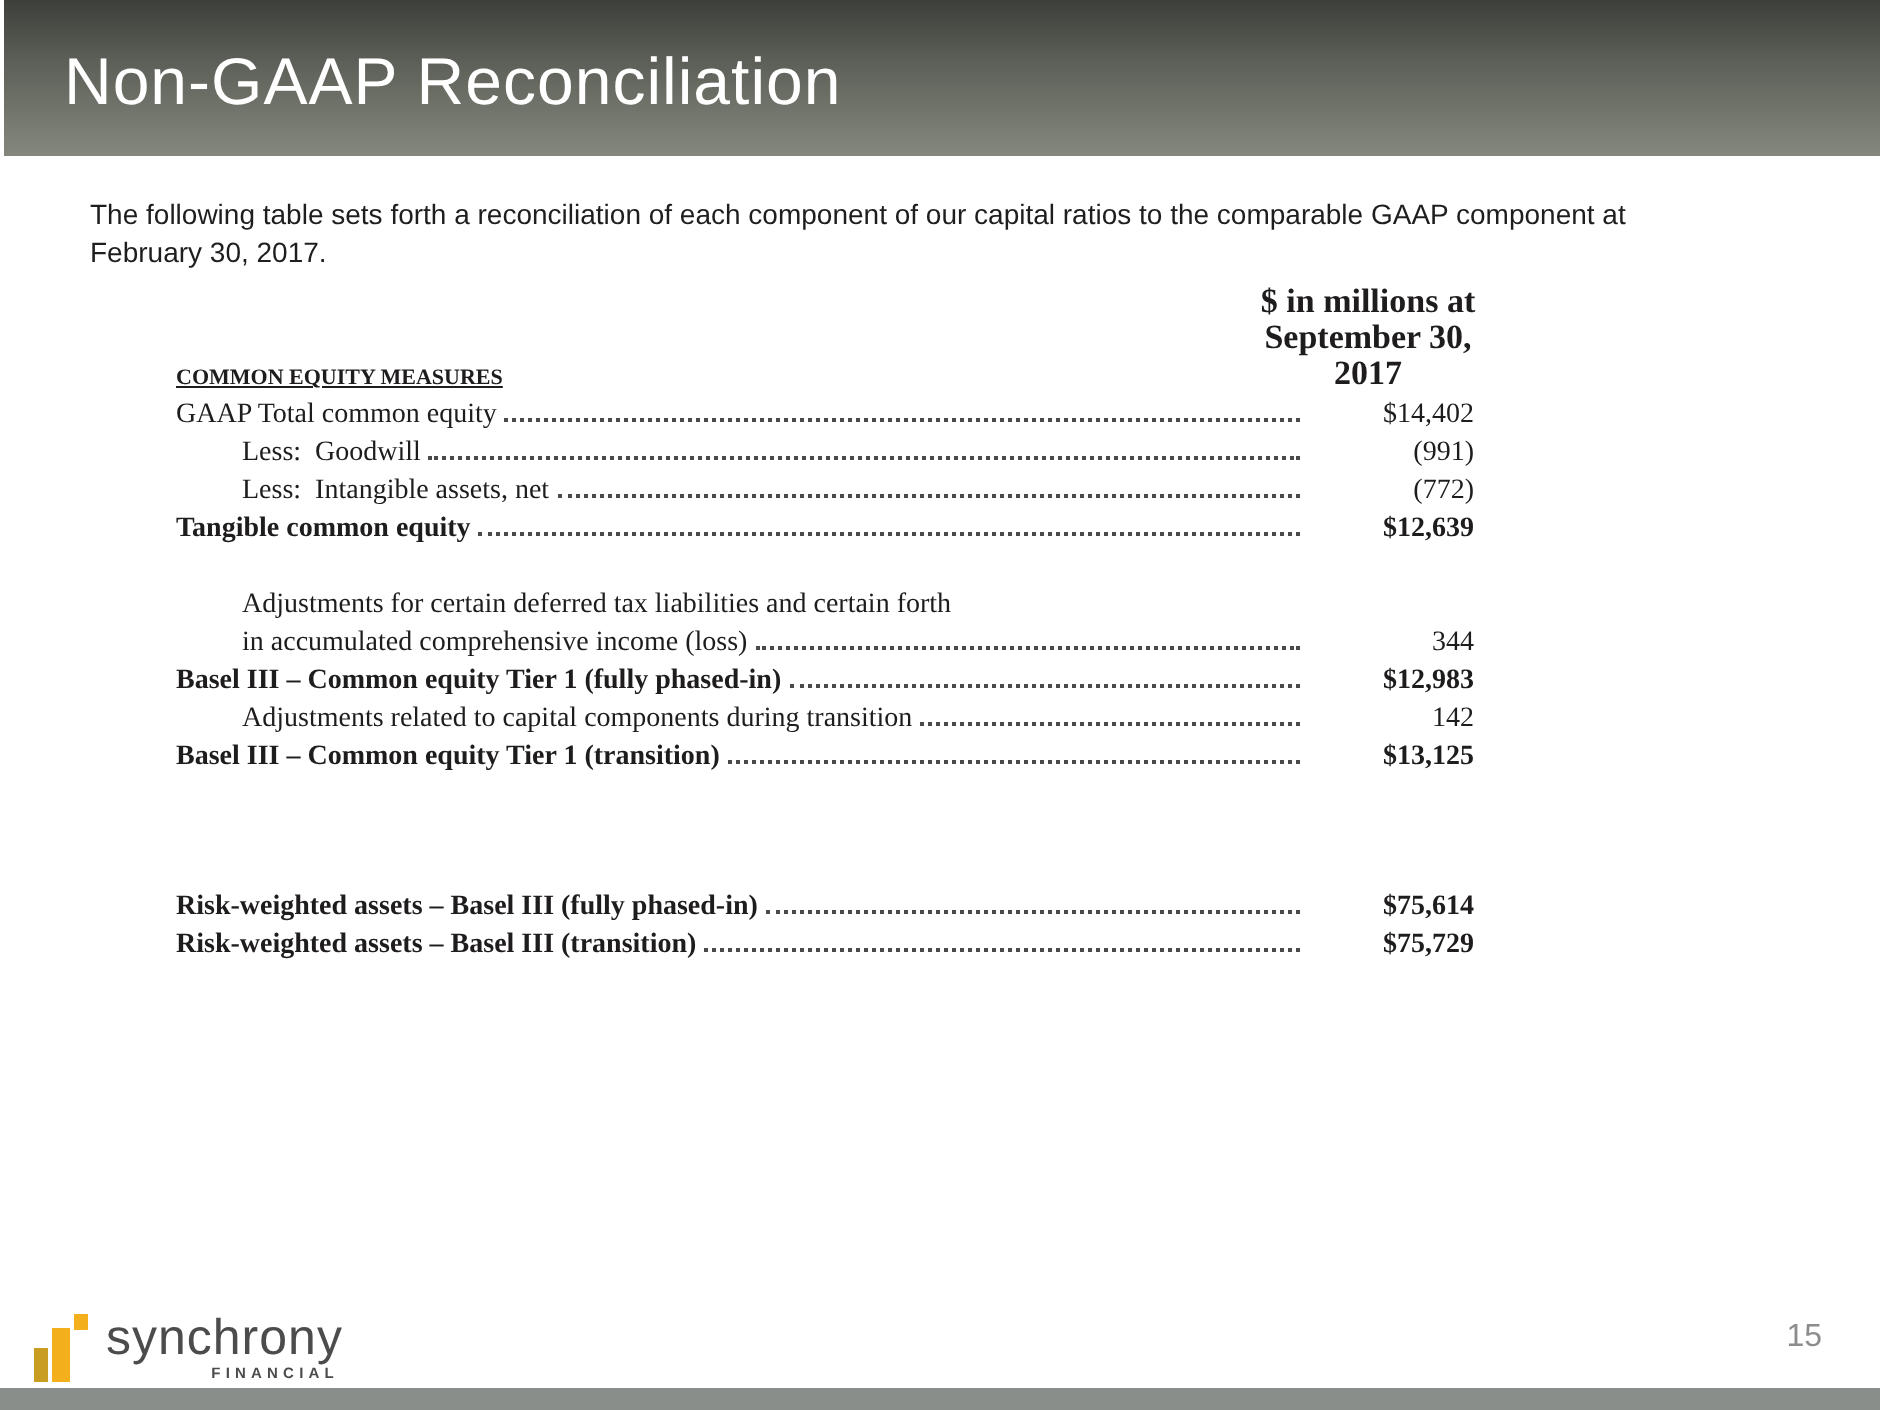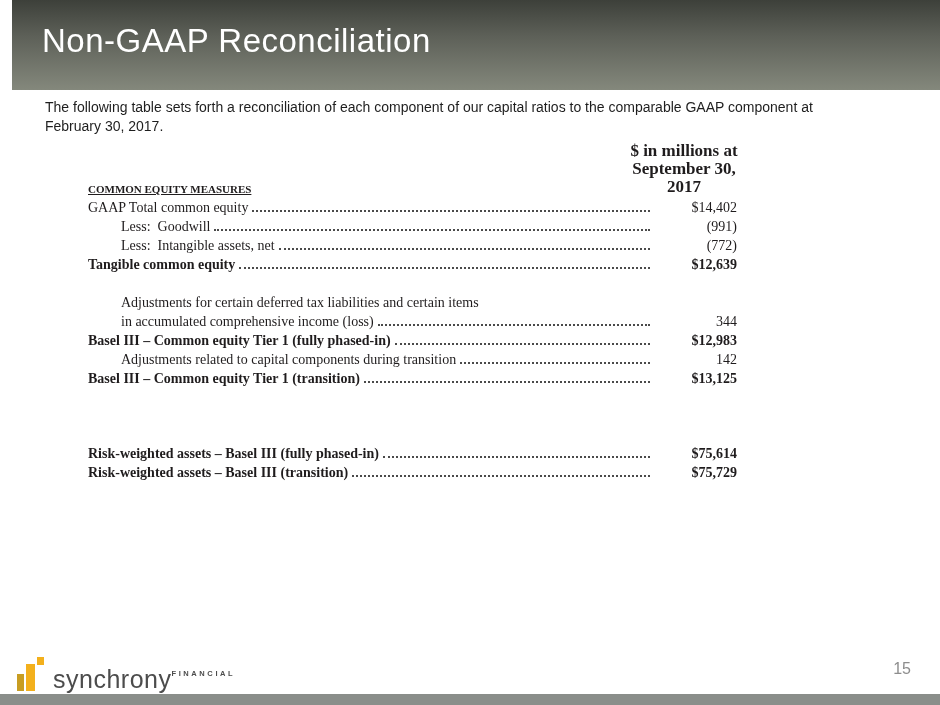--- a/index.html
+++ b/index.html
@@ -9,21 +9,21 @@
     font-family: "Liberation Sans", sans-serif;
     overflow: hidden;
   }
   .slide {
     position: relative;
     width: 940px; height: 705px;
     background: #ffffff;
   }
   
   .header {
-    position: absolute; top: 0; left: 12px; right: 0; height: 90px;
+    position: absolute; top: 0; left: 2px; right: 0; height: 78px;
     background: linear-gradient(to bottom, #3d403a 0%, #5d6058 40%, #84887c 100%);
   }
   .header .title {
     position: absolute; left: 30px; top: 22px;
     color: #ffffff;
     font-size: 33px;
     letter-spacing: 0.5px;
     font-weight: 400;
   }
   
@@ -87,21 +87,21 @@
     background: #c89d22;
   }
   .logo-mark .bar-mid {
     position: absolute; left: 9px; bottom: 0; width: 9px; height: 27px;
     background: #f3b01c;
   }
   .logo-mark .square {
     position: absolute; left: 20px; top: 0; width: 7px; height: 8px;
     background: #f3b01c;
   }
-  .logo-text { display: flex; }
+  .logo-text { display: flex; flex-direction: column; }
   .logo-word {
     font-size: 25px; line-height: 23px; color: #4c4c4c; letter-spacing: 0.5px;
   }
   .logo-sub {
     font-size: 7.5px; letter-spacing: 2.6px; font-weight: bold;
     color: #4c4c4c; text-align: right; margin-top: 1px; margin-right: 2px;
   }
   .page-number {
     position: absolute; right: 29px; bottom: 27px;
     font-size: 16px; color: #8d8d8d; text-align: center;
@@ -142,21 +142,21 @@
           <span class="dots"></span>
           <span class="val">(772)</span>
         </div>
         <div class="row bold">
           <span class="lbl">Tangible common equity</span>
           <span class="dots"></span>
           <span class="val">$12,639</span>
         </div>
         <div class="gap" style="height: 19px;"></div>
         <div class="row indent">
-          <span class="lbl">Adjustments for certain deferred tax liabilities and certain items</span>
+          <span class="lbl">Adjustments for certain deferred tax liabilities and certain forth</span>
           <span class="dots none"></span>
           <span class="val"></span>
         </div>
         <div class="row indent">
           <span class="lbl">in accumulated comprehensive income (loss)</span>
           <span class="dots"></span>
           <span class="val">344</span>
         </div>
         <div class="row bold">
           <span class="lbl">Basel III – Common equity Tier 1 (fully phased-in)</span>

